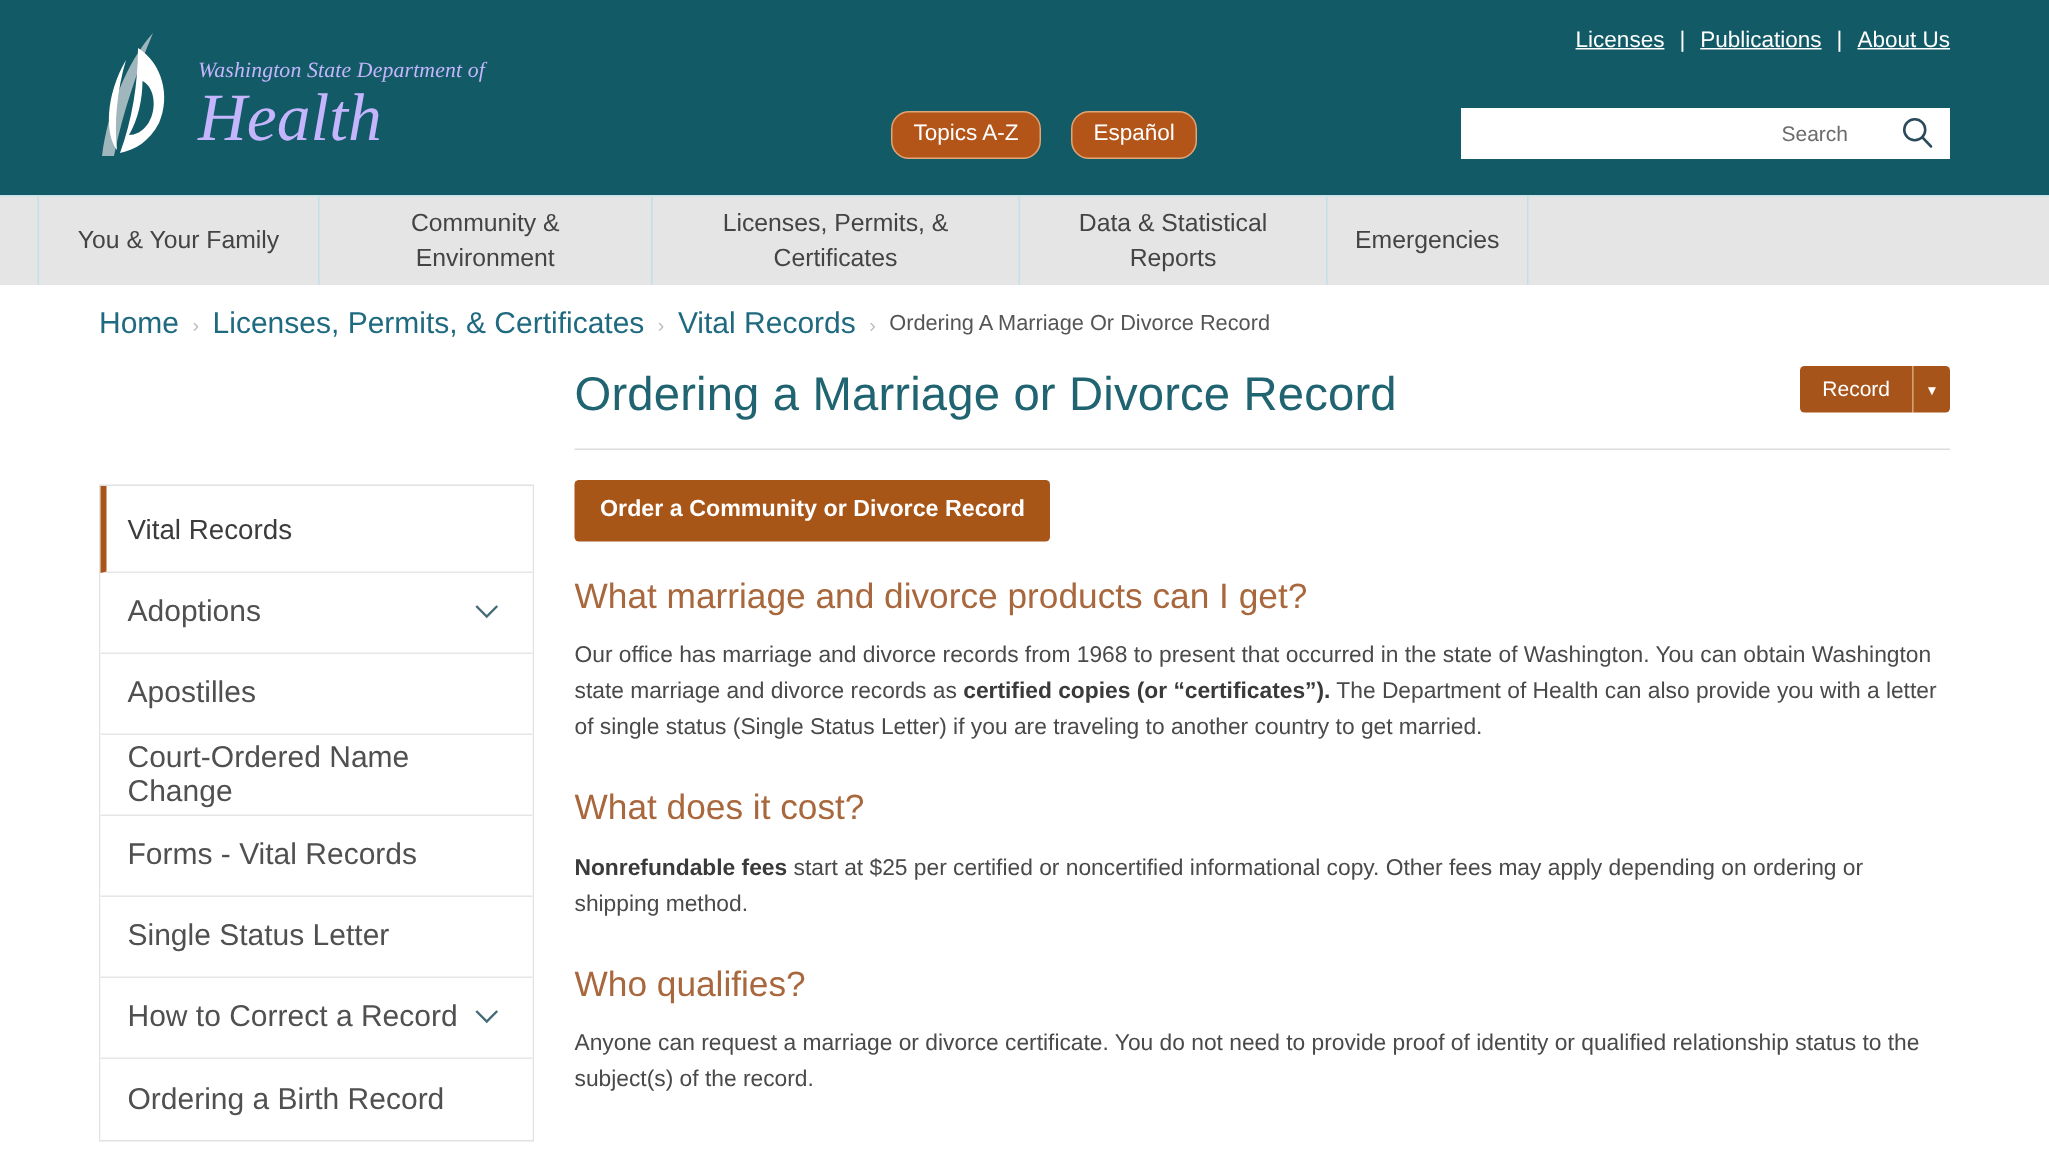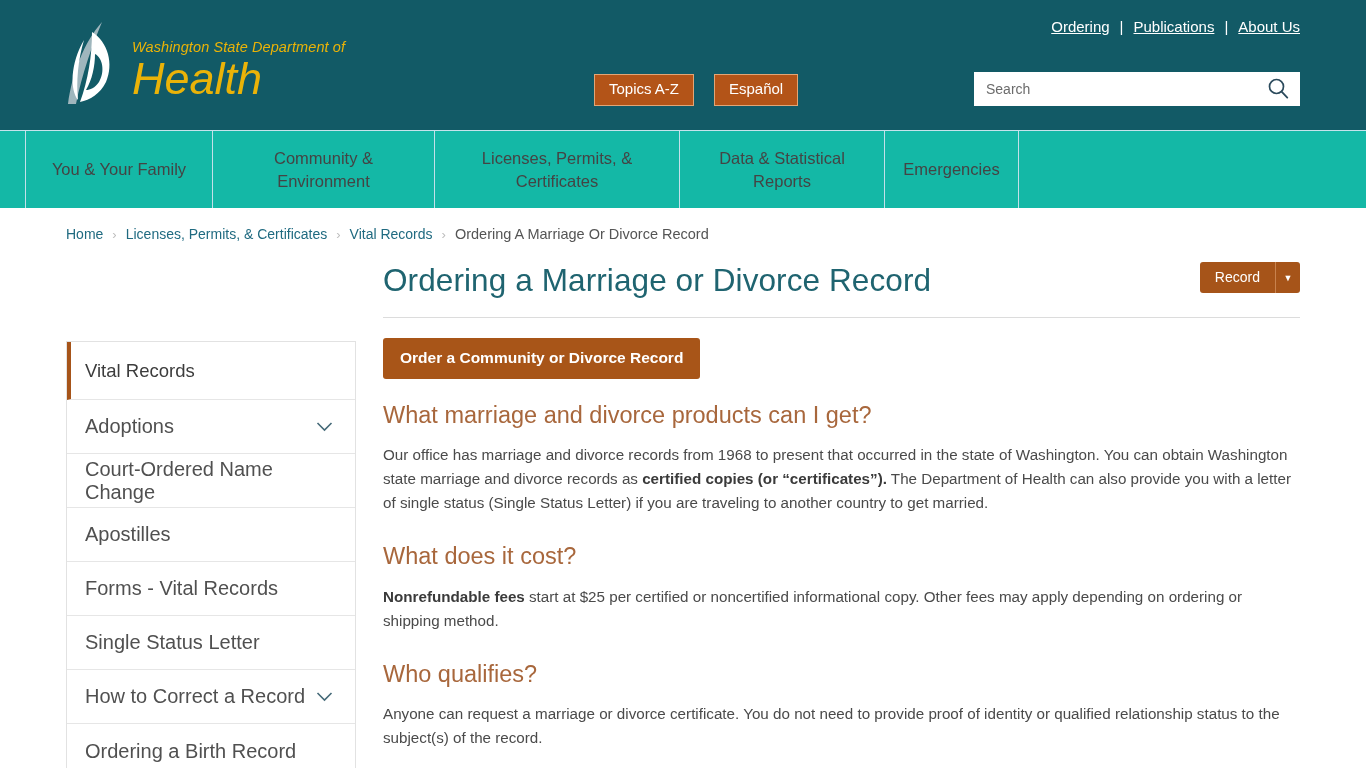--- a/index.html
+++ b/index.html
@@ -32,22 +32,22 @@
     gap: 8px;
     text-decoration: none;
   }
   .logo-mark {
     width: 62px;
     height: 88px;
     position: relative;
     flex: none;
   }
   .logo-text {
-    color: #eab308;
-    font-family: Liberation Sans, sans-serif;
+    color: #c4b5fd;
+    font-family: Liberation Serif, serif;
     line-height: 1;
     padding-top: 14px;
   }
   .logo-text .line1 {
     font-size: 14.5px;
     font-style: italic;
     letter-spacing: 0.1px;
     display: block;
     margin-bottom: 1px;
     white-space: nowrap;
@@ -86,21 +86,21 @@
     top: 74px;
     width: 1366px;
     height: 40px;
   }
   .btn-pill {
     position: absolute;
     background: #b35418;
     border: 1px solid #e2a575;
     color: #ffffff;
     font-size: 15px;
-    border-radius: 0;
+    border-radius: 12px;
     padding: 6px 14px 7px 14px;
     line-height: 1.1;
     cursor: pointer;
     font-family: "Liberation Sans", sans-serif;
     white-space: nowrap;
   }
   #topics-az-button { left: 594px; top: 0px; }
   #espanol-button { left: 714px; top: 0px; }
 
   .search-wrap {
@@ -111,42 +111,43 @@
     height: 34px;
     background: #ffffff;
     display: flex;
     align-items: center;
   }
   .search-wrap input {
     flex: 1;
     border: 0;
     outline: none;
     height: 34px;
-    padding: 0 12px;
+    padding: 0 24px;
     font-size: 14px;
     font-family: "Liberation Sans", sans-serif;
     color: #4a4a4a;
     background: transparent;
+    text-align: right;
   }
   .search-wrap input::placeholder { color: #6b6b6b; }
   .search-btn {
     width: 44px;
     height: 34px;
     border: 0;
     background: transparent;
     cursor: pointer;
     display: flex;
     align-items: center;
     justify-content: center;
   }
 
   
   .mainnav {
-    background: #14b8a6;
-    height: 78px;
+    background: #e5e5e5;
+    height: 60px;
     border-top: 1px solid #c6e3ec;
     display: flex;
     width: 1366px;
   }
   .mainnav-item {
     display: flex;
     align-items: center;
     justify-content: center;
     text-align: center;
     font-size: 16.5px;
@@ -170,21 +171,21 @@
     font-size: 14.5px;
     color: #555555;
     display: flex;
     align-items: center;
     gap: 0;
     height: 36px;
   }
   .breadcrumb a {
     color: #1f6a80;
     text-decoration: none;
-    font-size: 14px;
+    font-size: 20px;
   }
   .breadcrumb .crumb-current { color: #555555; font-size: 14.5px; }
   .breadcrumb .chev {
     color: #bdbdbd;
     margin: 0 9px;
     font-size: 13px;
   }
 
   
   .page-wrap {
@@ -331,21 +332,21 @@
           <path d="M33 34 C41 38 43 52 37 62 C33 68 28 70 24 70 C30 60 33 46 33 34 Z" fill="#125a66"></path>
         </svg>
       </span>
       <span class="logo-text">
         <span class="line1">Washington State Department of</span>
         <span class="line2">Health</span>
       </span>
     </a>
 
     <nav class="top-links">
-      <a href="#">Ordering</a>
+      <a href="#">Licenses</a>
       <span class="sep">|</span>
       <a href="#">Publications</a>
       <span class="sep">|</span>
       <a href="#">About Us</a>
     </nav>
 
     <div class="header-row2">
       <button class="btn-pill" id="topics-az-button">Topics A-Z</button>
       <button class="btn-pill" id="espanol-button">Español</button>
 
@@ -401,24 +402,24 @@
     </div>
     <div class="side-item">
       <span class="side-label">Adoptions</span>
       <span class="chev-down">
         <svg width="17" height="11" viewBox="0 0 17 11">
             <polyline points="1.5,2 8.5,9 15.5,2" fill="none" stroke="#456a78" stroke-width="1.6"></polyline>
           </svg>
       </span>
     </div>
     <div class="side-item">
+      <span class="side-label">Apostilles</span>
+    </div>
+    <div class="side-item">
       <span class="side-label">Court-Ordered Name Change</span>
-    </div>
-    <div class="side-item">
-      <span class="side-label">Apostilles</span>
     </div>
     <div class="side-item">
       <span class="side-label">Forms - Vital Records</span>
     </div>
     <div class="side-item">
       <span class="side-label">Single Status Letter</span>
     </div>
     <div class="side-item">
       <span class="side-label">How to Correct a Record</span>
       <span class="chev-down">

